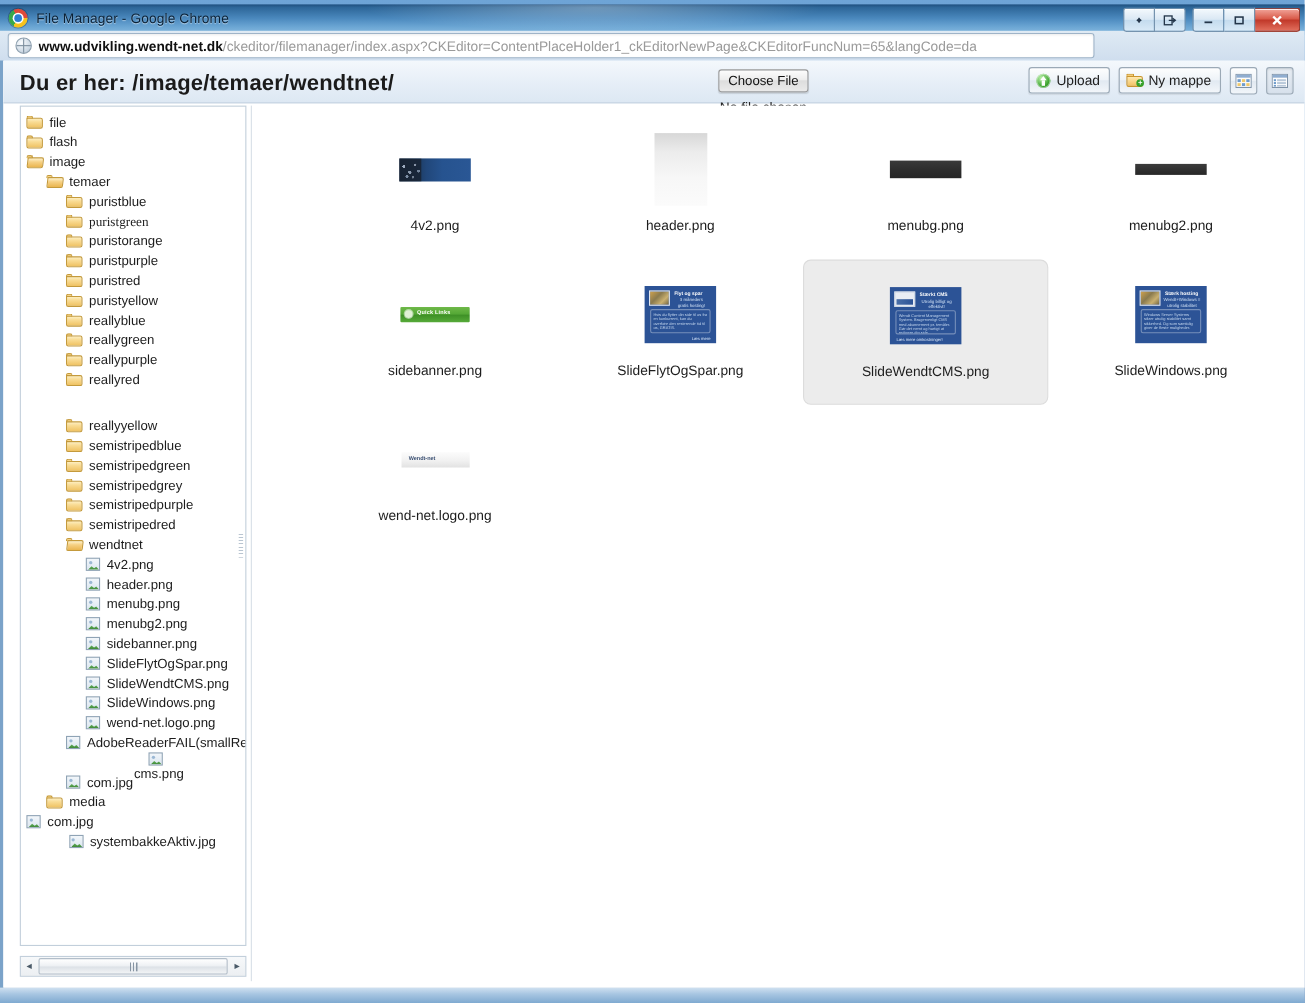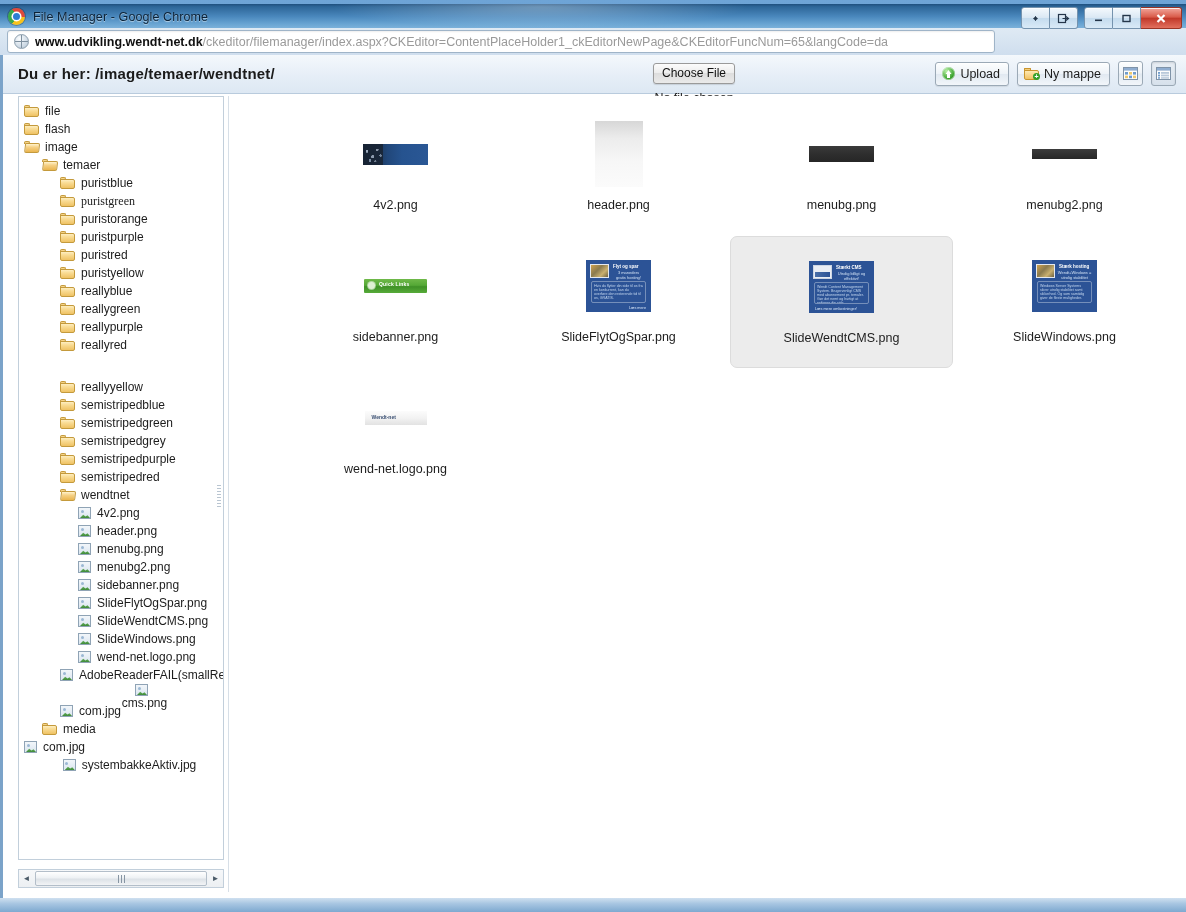--- a/index.html
+++ b/index.html
@@ -112,39 +112,39 @@
 
   
   #fm-toolbar {
     position:absolute; left:0; top:0; width:100%; height:39px;
     background: linear-gradient(180deg,#f4f8fc 0%, #e6eef7 55%, #dde8f3 100%);
     border-bottom:1px solid #b9cbdd;
     box-sizing:border-box;
   }
   #breadcrumb {
     position:absolute; left:15px; top:10px;
-    font-size:15px; font-weight:bold; color:#1b1b1b;
+    font-size:20px; font-weight:bold; color:#1b1b1b;
     letter-spacing:.2px; white-space:nowrap;
   }
   #breadcrumb .bc-path { font-weight:bold; }
   #filepicker {
     position:absolute; left:650px; top:8px; display:flex; align-items:center; gap:7px;flex-direction:column;
   }
   #choose-file {
     font-family:"Liberation Sans", sans-serif;
     font-size:12px; color:#111;
     padding:2px 8px 3px 8px;
     border:1px solid #9a9a9a; border-radius:3px;
     background: linear-gradient(180deg,#fcfcfc 0%,#ededed 45%,#dddddd 50%,#eaeaea 100%);
     box-shadow: 0 1px 1px rgba(0,0,0,.12);
     white-space:nowrap;
   }
   #no-file { font-size:12.5px; color:#262626; white-space:nowrap; }
 
-  #tb-right { position:absolute; right:10px; top:6px; display:flex; align-items:center; gap:8px; }
+  #tb-right { position:absolute; right:10px; top:6px; display:flex; gap:8px; }
   .tb-btn {
     display:flex; align-items:center; gap:5px;
     height:22px; padding:0 8px 0 6px;
     border:1px solid #9ba9b6; border-radius:3px;
     background: linear-gradient(180deg,#fdfefe 0%, #eef3f8 48%, #e1e9f1 52%, #f2f6fa 100%);
     font-size:12.5px; color:#1c1c1c; white-space:nowrap;
     box-shadow: inset 0 1px 0 #fff, 0 1px 1px rgba(0,0,0,.08);
   }
   .upload-icon {
     width:13px; height:13px; border-radius:50%;

